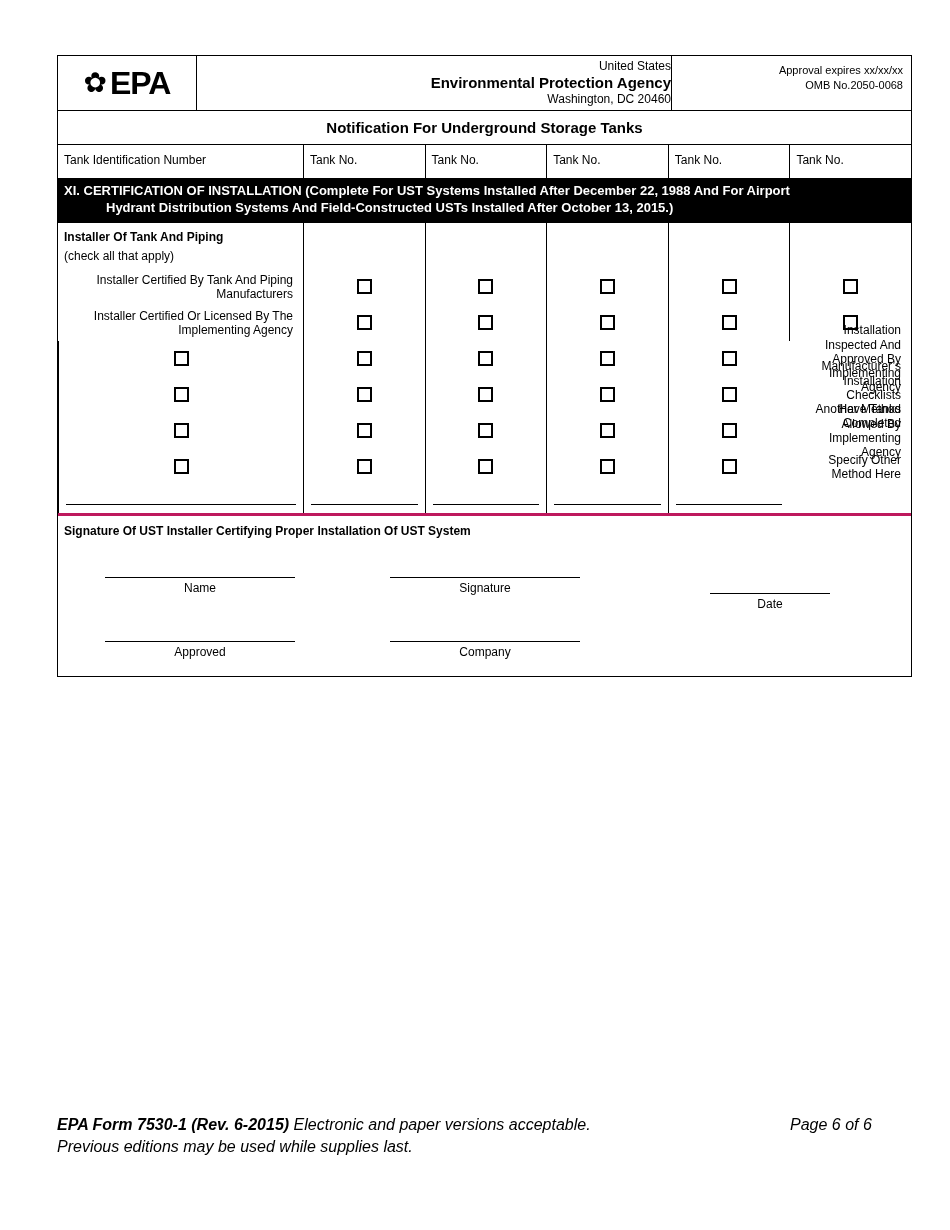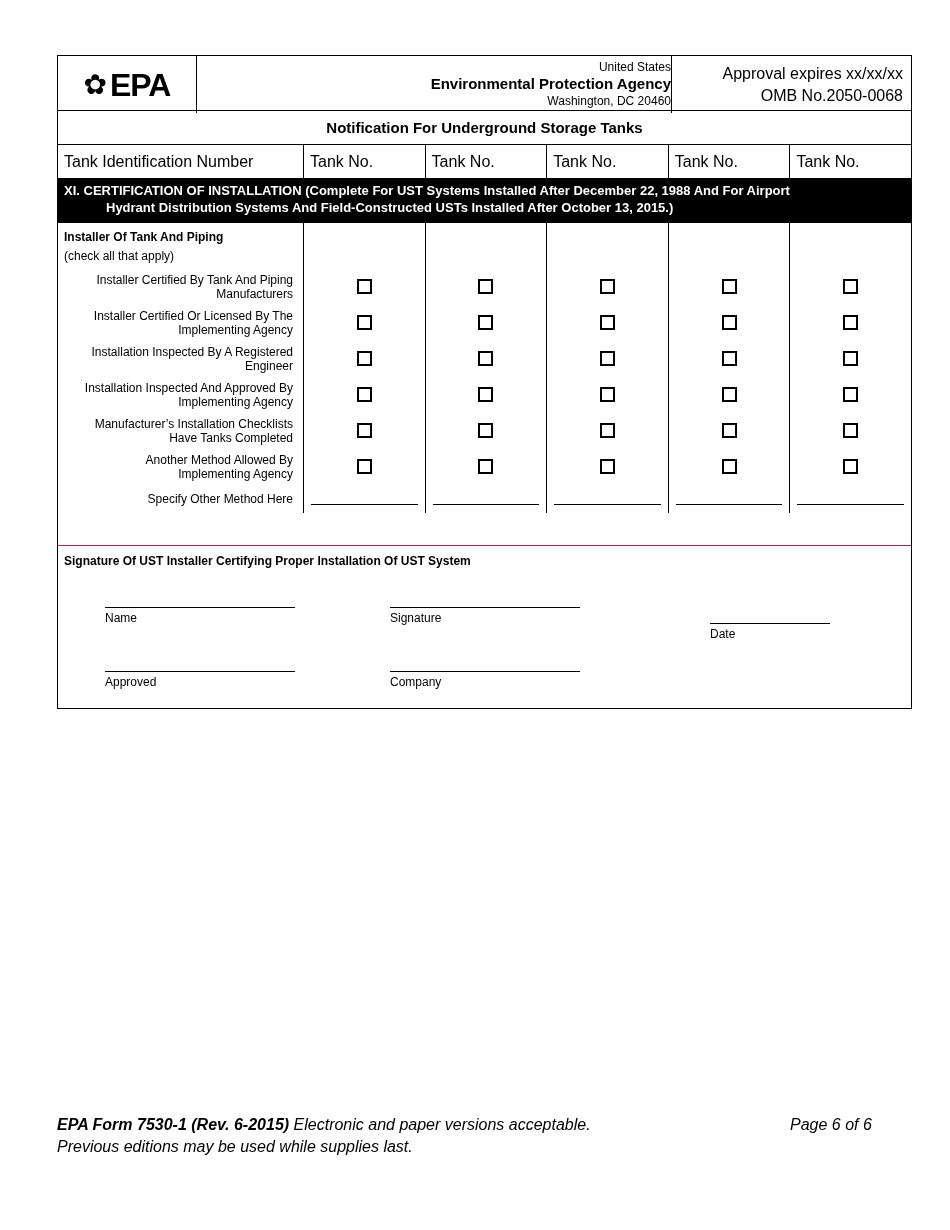--- a/index.html
+++ b/index.html
@@ -8,46 +8,46 @@
   .page { position: relative; width: 950px; height: 1230px; background: #fff; overflow: hidden; }
 
   .form { position: absolute; left: 57px; top: 55px; width: 855px; border: 1px solid #000; background: #fff; }
 
   .header-row { display: grid; grid-template-columns: 138px 1fr 240px; border-bottom: 1px solid #000; height: 55px; }
   .logo-cell { display: flex; align-items: center; justify-content: center; gap: 3px; }
   .logo-flower { font-size: 28px; line-height: 1; }
   .logo-text { font-size: 32px; font-weight: bold; letter-spacing: -1px; line-height: 1; }
   .agency-cell { border-left: 1px solid #000; display: flex; flex-direction: column; justify-content: center; align-items: flex-end; text-align: center; font-size: 12px; line-height: 1.25; }
   .agency-name { font-size: 15px; font-weight: bold; }
-  .approval-cell { border-left: 1px solid #000; padding: 7px 8px; text-align: right; font-size: 16px; line-height: 1.35; }
+  .approval-cell { border-left: 1px solid #000; padding: 7px 8px; text-align: right; font-size: 11px; line-height: 1.35; }
 
   .title-row { border-bottom: 1px solid #000; text-align: center; font-weight: bold; font-size: 15px; padding: 8px 0; }
 
   .grid6 { display: grid; grid-template-columns: 245px 1fr 1fr 1fr 1fr 1fr; }
   .tankid-row { height: 33px; }
-  .tankid-row > div { font-size: 16px; padding: 8px 6px; }
+  .tankid-row > div { font-size: 12px; padding: 8px 6px; }
   .tcell { border-left: 1px solid #000; }
 
   .section-bar { background: #000; color: #ffffff; font-weight: bold; font-size: 13px; line-height: 1.3; padding: 5px 8px 6px 48px; text-indent: -42px; white-space: pre-line; }
 
   .inst-grid { grid-template-rows: 46px repeat(6, 36px) 28px; }
   .inst-head { padding: 7px 6px; font-size: 12px; }
   .inst-head .h1 { font-weight: bold; }
   .inst-head .h2 { margin-top: 5px; }
   .rlabel { display: flex; flex-direction: column; justify-content: center; text-align: right; padding-right: 10px; font-size: 12px; line-height: 1.18; white-space: pre-line; }
   .cbcell { display: flex; align-items: center; justify-content: center; }
   .checkbox { width: 15px; height: 15px; border: 2px solid #000; display: inline-block; background: #fff; }
   .linecell { display: flex; align-items: flex-end; padding: 0 7px 8px 7px; }
   .fill-line { flex: 1; border-bottom: 1px solid #000; height: 1px; }
 
-  .sig-section { border-top: 1px solid #be185d; position: relative; height: 163px; font-size: 12px; margin-top: 32px; }
+  .sig-section { border-top: 3px solid #be185d; position: relative; height: 163px; font-size: 12px; }
   .sig-head { font-weight: bold; padding: 8px 6px; font-size: 12px; }
   .sigfield { position: absolute; }
   .sigline { border-bottom: 1px solid #000; height: 14px; }
-  .siglabel { text-align: left; padding-top: 3px; font-size: 12px; }
+  .siglabel { text-align: center; padding-top: 3px; font-size: 12px; }
 
   .footer { position: absolute; left: 57px; top: 1114px; width: 838px; font-size: 16px; line-height: 1.35; font-style: italic; }
   .page-num { position: absolute; left: 733px; top: 0; }
 </style>
 </head>
 <body>
 
 <div class="page">
   <div class="form">
 
@@ -122,22 +122,20 @@
       <div class="tcell cbcell">
           <span class="checkbox"></span>
         </div>
       <div class="tcell cbcell">
           <span class="checkbox"></span>
         </div>
       <div class="tcell cbcell">
           <span class="checkbox"></span>
         </div>
 
-      <div class="rlabel">Installation Inspected By A Registered
-Engineer</div>
       <div class="tcell cbcell">
           <span class="checkbox"></span>
         </div>
       <div class="tcell cbcell">
           <span class="checkbox"></span>
         </div>
       <div class="tcell cbcell">
           <span class="checkbox"></span>
         </div>
       <div class="tcell cbcell">

